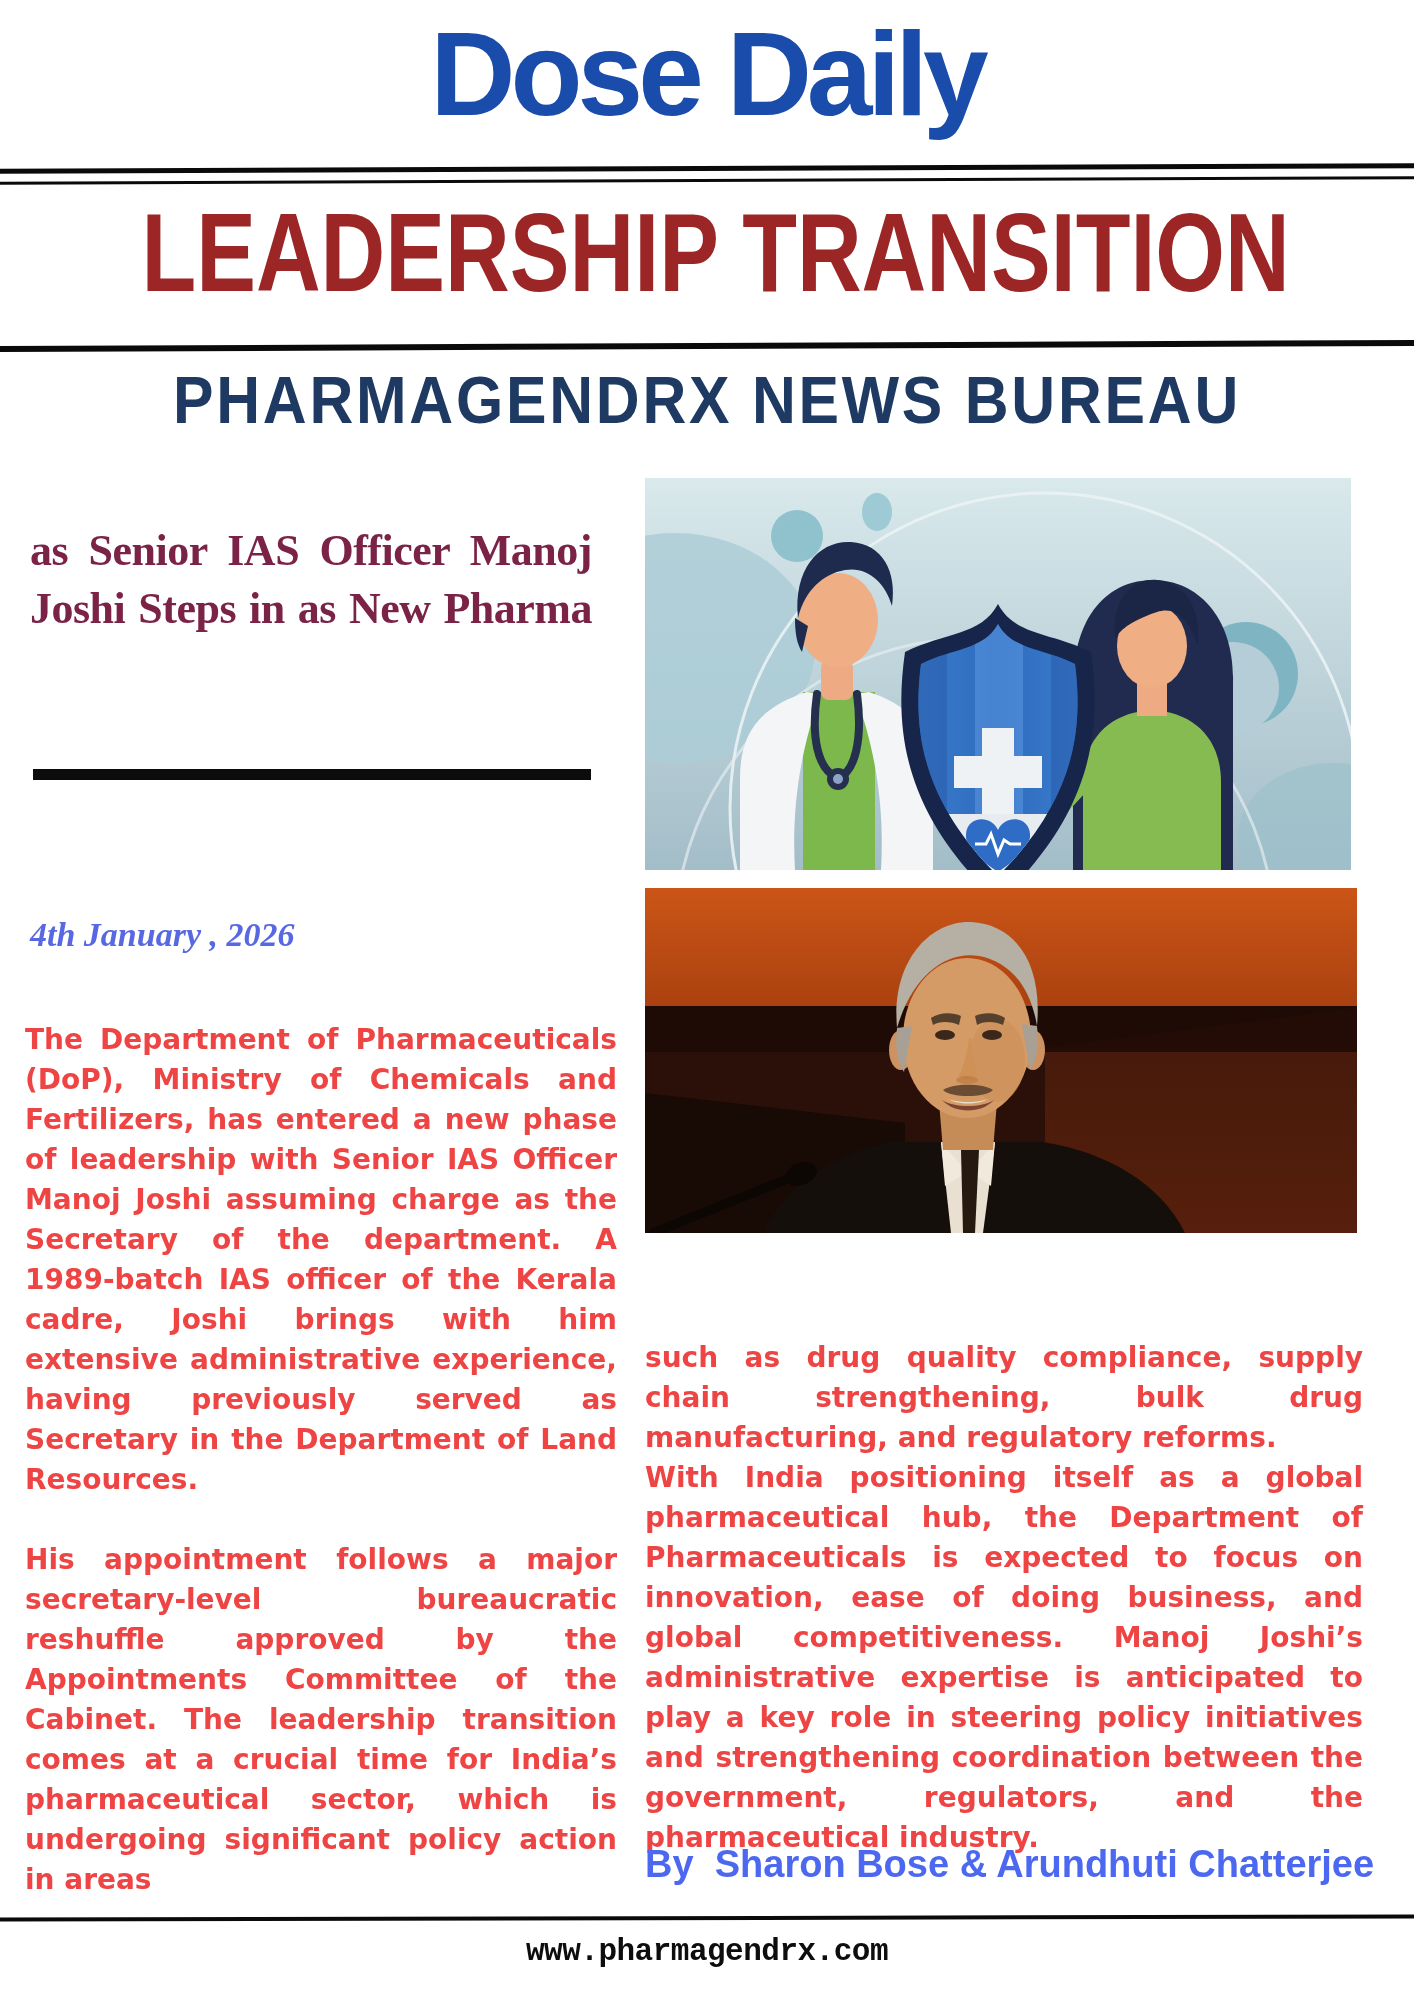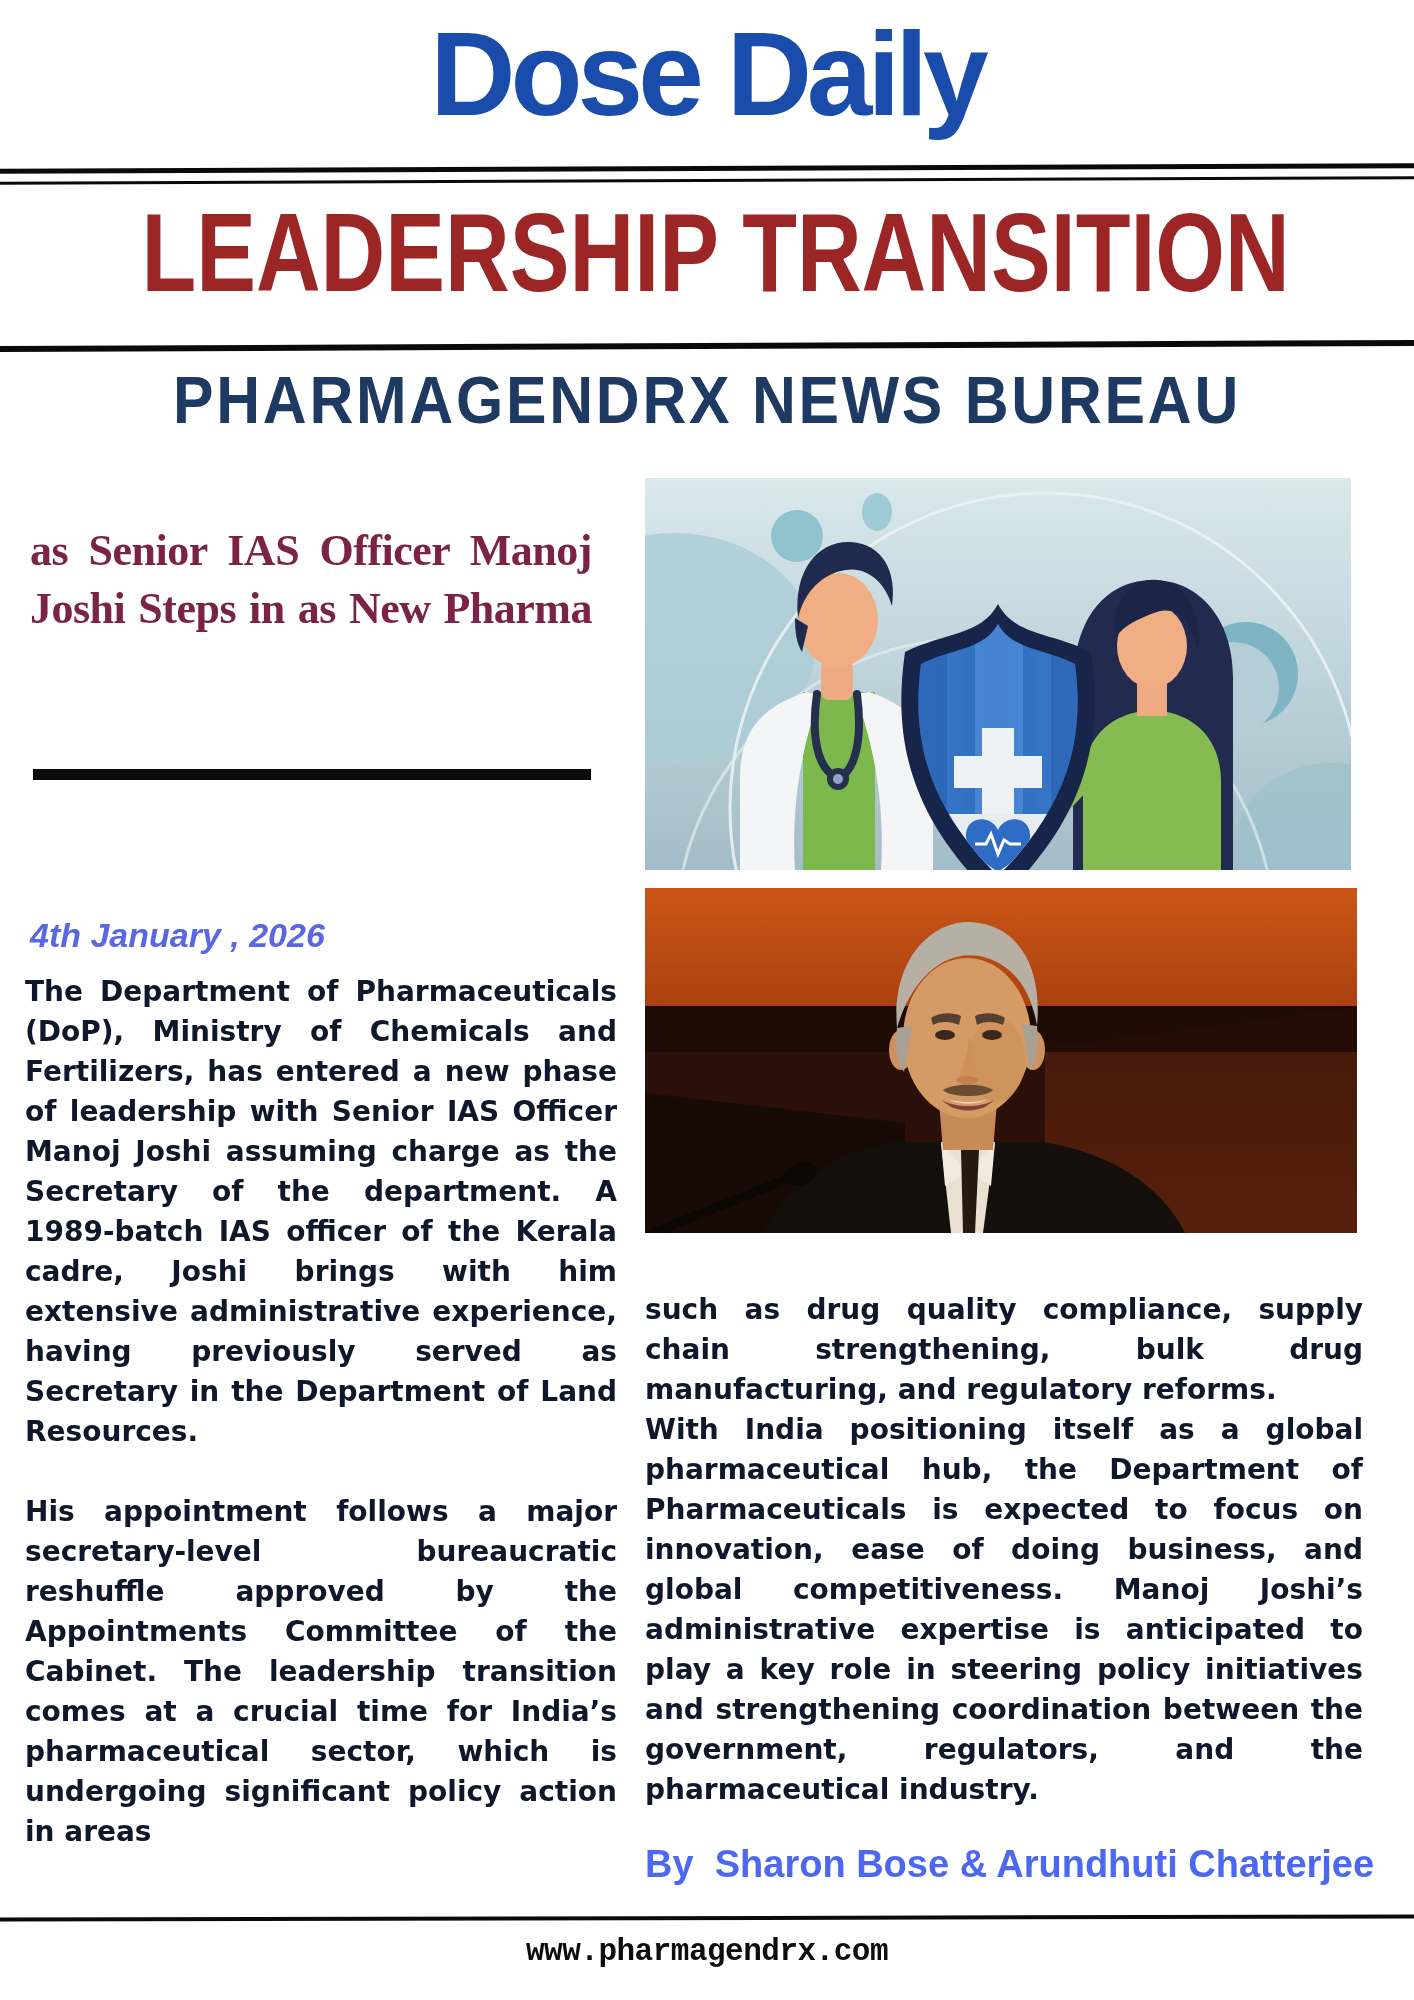--- a/index.html
+++ b/index.html
@@ -36,25 +36,25 @@
   .headline{
     position:absolute;left:30px;top:522px;width:562px;
     font-family:"Liberation Serif","DejaVu Serif",serif;font-weight:700;
     font-size:44px;line-height:58px;color:#7b2346;letter-spacing:-0.5px;
   }
   .hl-line{text-align:justify;text-align-last:justify;}
   .hl-line.last{text-align-last:left;}
   .headline-rule{position:absolute;left:33px;top:769px;width:558px;height:11px;background:#0c0c0c;}
   .dateline{
     position:absolute;left:30px;top:820px;
-    font-family:Liberation Sans, sans-serif;font-style:italic;font-weight:700;
+    font-family:Liberation Serif, serif;font-style:italic;font-weight:700;
     font-size:34px;color:#5868e2;line-height:46px;white-space:pre;
   }
   .dateline .t2{padding-left:8px;}
-  .body-col{position:absolute;color:#0f172a;font-weight:700;font-size:28px;line-height:40px;}
+  .body-col{position:absolute;color:#ef4444;font-weight:700;font-size:28px;line-height:40px;margin-top:48px;}
   .body-col p{margin:0;text-align:justify;}
   .left-col{left:25px;top:972px;width:592px;}
   .left-col p + p{margin-top:40px;}
   .right-col{left:645px;top:1290px;width:718px;}
   .byline{
     position:absolute;left:645px;top:1843px;
     font-family:"Liberation Sans",sans-serif;font-weight:700;
     font-size:38px;color:#4c68f0;white-space:pre;
   }
   

